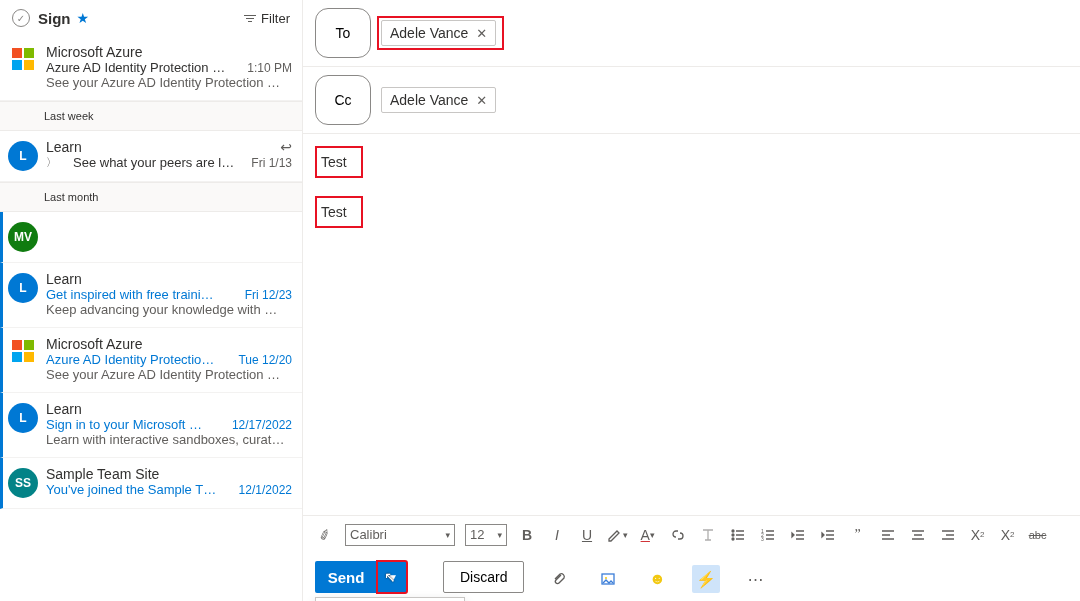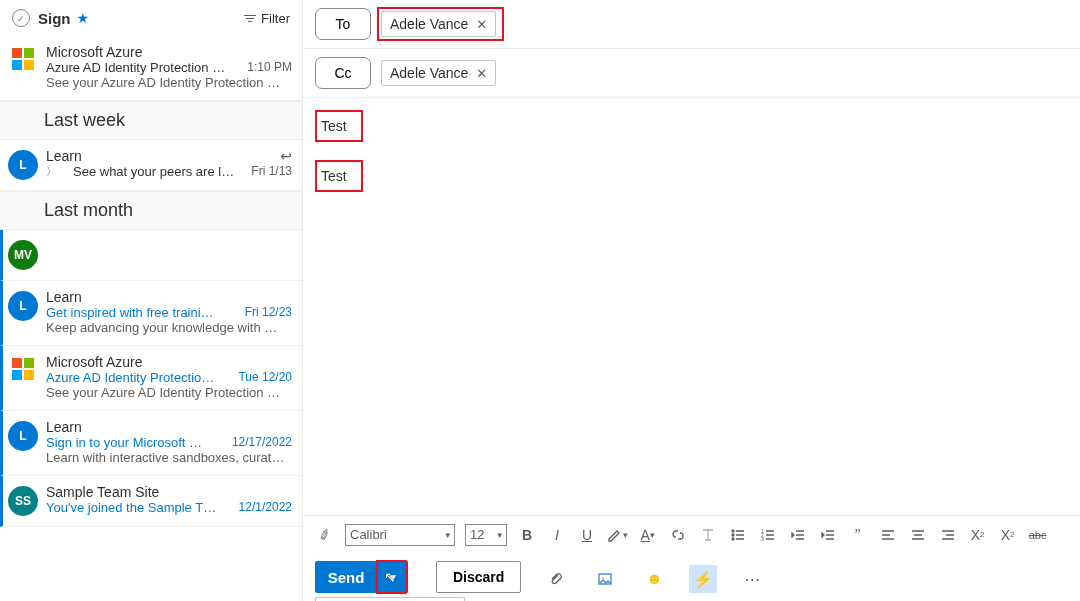--- a/index.html
+++ b/index.html
@@ -9,41 +9,41 @@
   .inbox-header { display:flex; align-items:center; padding:8px 12px 8px 12px; height:36px; }
   .inbox-header .check { width:18px; height:18px; border:1px solid #8a8886; border-radius:50%; margin-right:8px; display:flex; align-items:center; justify-content:center; font-size:10px; color:#8a8886;}
   .inbox-header .title { font-weight:600; font-size:15px; margin-right:6px; }
   .inbox-header .star { color:#0078d4; font-size:14px; }
   .inbox-header .spacer { flex:1; }
   .inbox-header .filter { display:flex; align-items:center; gap:4px; color:#323130; font-size:13px; cursor:pointer;}
   .filter-lines { width:14px; display:flex; flex-direction:column; gap:2px; align-items:center; }
   .filter-lines span { height:1px; background:#605e5c; }
   .filter-lines span:nth-child(1){width:12px;} .filter-lines span:nth-child(2){width:8px;} .filter-lines span:nth-child(3){width:4px;}
   .email-list { flex:1; overflow:hidden; }
-  .group-header { background:#faf9f8; border-top:1px solid #edebe9; border-bottom:1px solid #edebe9; padding:8px 12px 8px 44px; font-size:18px; color:#323130; }
+  .group-header { background:#faf9f8; border-top:1px solid #edebe9; border-bottom:1px solid #edebe9; padding:8px 12px 8px 44px; font-size:11px; color:#323130; }
   .email-item { display:flex; padding:8px 10px 10px 8px; border-bottom:1px solid #f3f2f1; position:relative; }
   .email-item.unread { border-left:3px solid #0078d4; padding-left:5px; }
   .email-item .avatar { width:30px; height:30px; border-radius:50%; margin-right:8px; margin-top:2px; flex-shrink:0; display:flex; align-items:center; justify-content:center; color:#fff; font-weight:600; font-size:12px; }
   .ms-logo { display:grid; grid-template-columns:10px 10px; grid-template-rows:10px 10px; gap:2px; width:22px; height:22px; margin:4px 12px 0 4px; flex-shrink:0;}
   .ms-logo span:nth-child(1){background:#f25022;} .ms-logo span:nth-child(2){background:#7fba00;} .ms-logo span:nth-child(3){background:#00a4ef;} .ms-logo span:nth-child(4){background:#ffb900;}
   .email-body { flex:1; min-width:0; }
   .line1 { display:flex; align-items:center; }
   .from { font-size:14px; color:#323130; white-space:nowrap; overflow:hidden; text-overflow:ellipsis;}
   .reply-icon { margin-left:auto; color:#605e5c; font-size:14px; }
-  .line2 { display:flex; align-items:flex-start; gap:14px; }
+  .line2 { display:flex; align-items:flex-end; gap:14px; }
   .subject { flex:1; white-space:nowrap; overflow:hidden; text-overflow:ellipsis; font-size:13px; color:#323130;}
   .subject.blue { color:#0078d4; }
   .date-right { color:#0078d4; font-size:12px; white-space:nowrap;}
   .date-right.gray { color:#605e5c; }
   .preview { font-size:13px; color:#605e5c; white-space:nowrap; overflow:hidden; text-overflow:ellipsis;}
   .chev { color:#605e5c; margin-right:2px; font-size:11px;}
   
   .compose { flex:1; display:flex; flex-direction:column; position:relative; }
   .recip-row { display:flex; align-items:center; padding:8px 12px; border-bottom:1px solid #edebe9; gap:10px;}
-  .recip-btn { border:1px solid #8a8886; border-radius:7px; width:56px; height:32px; display:flex; align-items:center; justify-content:center; font-size:14px; background:#fff; cursor:pointer;}
+  .recip-btn { border:1px solid #8a8886; border-radius:13px; width:56px; height:50px; display:flex; align-items:center; justify-content:center; font-size:14px; background:#fff; cursor:pointer;}
   .chip-wrap { display:flex; }
   .chip { border:1px solid #c8c6c4; border-radius:2px; padding:4px 8px; display:flex; align-items:center; gap:8px; font-size:14px; color:#323130; }
   .chip .x { color:#605e5c; cursor:pointer; font-size:13px;}
   .red-box-outer { position:relative; }
   .red-box-outer::after { content:""; position:absolute; inset:-4px -8px -4px -4px; border:2px solid #e81123; pointer-events:none;}
   .subj-box { margin:12px 0 0 12px; width:48px; border:2px solid #e81123; padding:6px 4px; font-size:14px;}
   .body-box { margin:18px 0 0 12px; width:48px; border:2px solid #e81123; padding:6px 4px; font-size:14px;}
   .body-area { flex:1; }
   
   .fmt-toolbar { border-top:1px solid #edebe9; display:flex; align-items:center; gap:10px; padding:6px 12px; height:38px; color:#605e5c;}
@@ -51,21 +51,21 @@
   .font-name { border:1px solid #8a8886; height:22px; width:110px; padding:0 4px; font-size:13px; display:flex; align-items:center; justify-content:space-between;}
   .font-size { border:1px solid #8a8886; height:22px; width:42px; padding:0 4px; font-size:13px; display:flex; align-items:center; justify-content:space-between;}
   .caret { font-size:9px; color:#605e5c;}
   
   .action-bar { display:flex; align-items:flex-end; gap:21px; padding:8px 12px 8px 12px; position:relative;}
   .send-group { display:flex; }
   .send-btn { background:#0078d4; color:#fff; border:none; height:32px; width:62px; font-size:15px; font-weight:600; cursor:pointer; border-radius:2px 0 0 2px;}
   .send-caret { background:#0078d4; color:#fff; border:none; height:32px; width:30px; border-left:1px solid rgba(255,255,255,.4); cursor:pointer; border-radius:0 2px 2px 0; display:flex; align-items:center; justify-content:center; position:relative;}
   .send-caret .cursor { position:absolute; left:6px; top:8px; font-size:14px; color:#fff; text-shadow:0 0 2px #000;}
   .send-caret-red { outline:2px solid #e81123; outline-offset:-1px;}
-  .discard-btn { border:1px solid #8a8886; background:#fff; height:32px; padding:0 16px; border-radius:2px; font-size:14px; cursor:pointer; margin-left:8px;font-weight:bold;}
+  .discard-btn { border:1px solid #8a8886; background:#fff; height:32px; padding:0 16px; border-radius:2px; font-size:14px; cursor:pointer; margin-left:15px;}
   .icon-btn { width:28px; height:28px; display:flex; align-items:center; justify-content:center; color:#605e5c; font-size:16px; cursor:pointer;}
   .icon-btn.lightning { background:#cfe4fa; color:#0078d4; border-radius:2px;}
   
   .send-menu { position:absolute; left:12px; top:44px; width:150px; background:#fff; border:1px solid #c8c6c4; box-shadow:0 4px 10px rgba(0,0,0,.15); z-index:5; }
   .send-menu .mi { padding:8px 10px; font-size:14px; cursor:pointer;}
   .paint { transform: rotate(-20deg); display:inline-block;}
   svg.i { width:16px; height:16px; stroke:#605e5c; fill:none; stroke-width:1.3; }
 </style>
 </head>
 <body>

